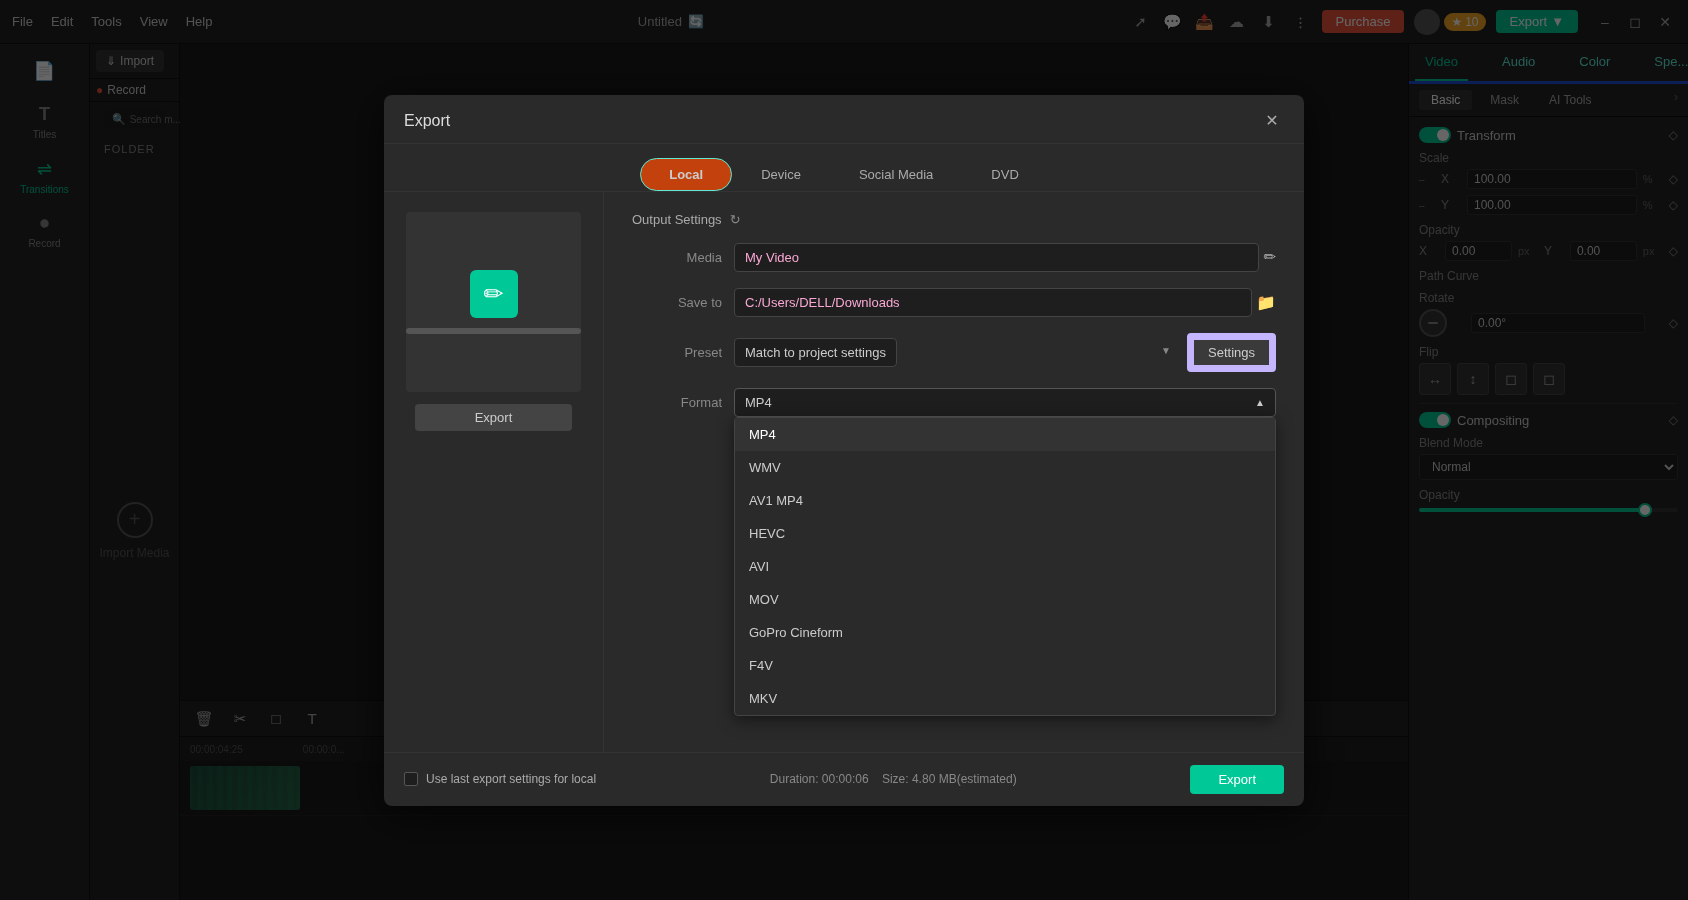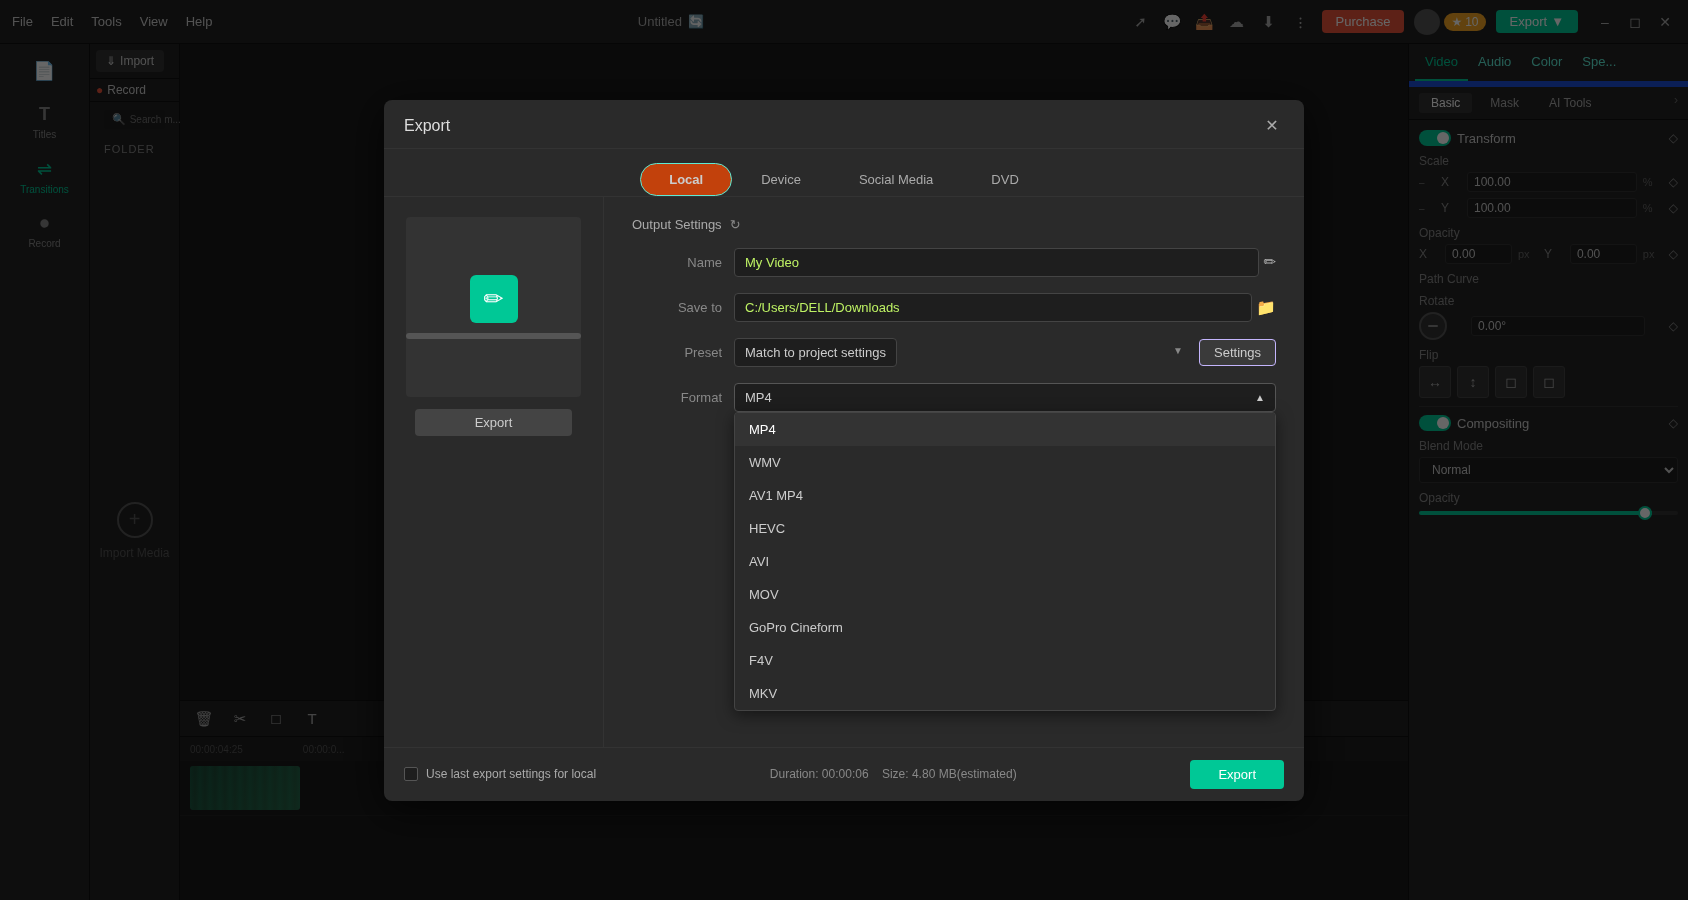--- a/index.html
+++ b/index.html
@@ -210,22 +210,23 @@
     
     .right-panel {
       width: 280px;
       background: #252525;
       border-left: 1px solid #111;
       display: flex;
       flex-direction: column;
     }
     .right-panel-tabs {
       display: flex;
-      border-bottom: 6px solid #1d4ed8;
+      border-bottom: 3px solid #1d4ed8;
       padding: 0 6px;
+      gap: 24px;
     }
     .rp-tab {
       padding: 10px 10px;
       font-size: 13px;
       color: #5eead4;
       cursor: pointer;
       border-bottom: 2px solid transparent;
     }
     .rp-tab.active {
       color: #00c896;
@@ -541,21 +542,21 @@
       width: 90px;
       color: #888;
       font-size: 13px;
       text-align: right;
     }
     .settings-input {
       flex: 1;
       background: #1e1e1e;
       border: 1px solid #444;
       border-radius: 4px;
-      color: #bef264;
+      color: #f9a8d4;
       padding: 6px 10px;
       font-size: 13px;
       outline: none;
     }
     .settings-input-with-icon {
       display: flex;
       align-items: center;
       flex: 1;
       gap: 4px;
     }
@@ -584,21 +585,21 @@
       border-radius: 4px;
       color: #ccc;
       padding: 6px 10px;
       font-size: 13px;
       outline: none;
       appearance: none;
       cursor: pointer;
     }
     .settings-btn {
       background: #3a3a3a;
-      border: 1px solid #c4b5fd;
+      border: 7px solid #c4b5fd;
       border-radius: 4px;
       color: #ccc;
       padding: 5px 14px;
       font-size: 13px;
       cursor: pointer;
     }
     .format-dropdown-container {
       position: relative;
       flex: 1;
     }
@@ -1021,21 +1022,21 @@
         <button class="edit-btn">Export</button>
       </div>
 
       <div class="modal-settings">
         <div class="settings-section-title">
           <span>Output Settings</span>
           <span style="color:#888;">↻</span>
         </div>
 
         <div class="settings-row">
-          <span class="settings-label">Name</span>
+          <span class="settings-label">Media</span>
           <div class="settings-input-with-icon">
             <input class="settings-input" value="My Video" style="">
             <span class="settings-input-icon">✏</span>
           </div>
         </div>
 
         <div class="settings-row">
           <span class="settings-label">Save to</span>
           <div class="settings-input-with-icon">
             <input class="settings-input" value="C:/Users/DELL/Downloads" style="">

